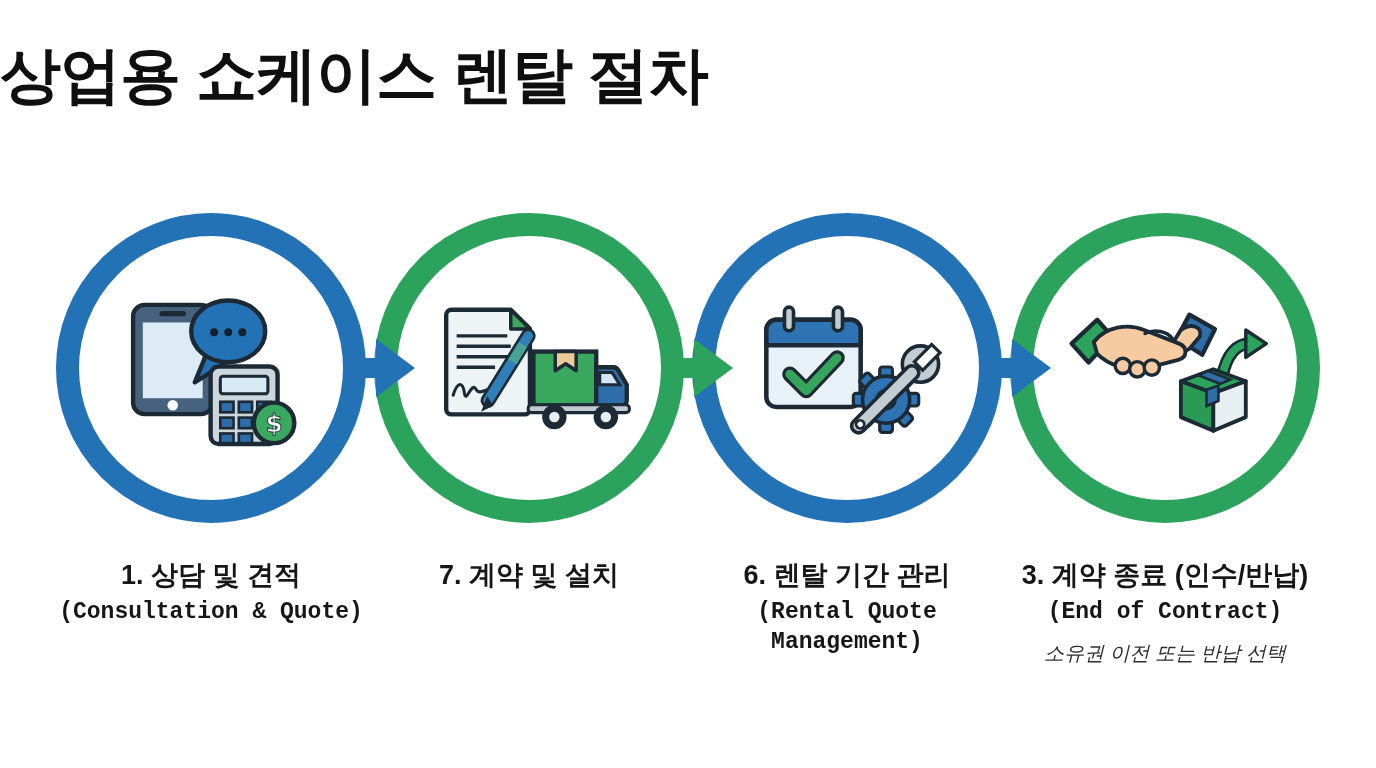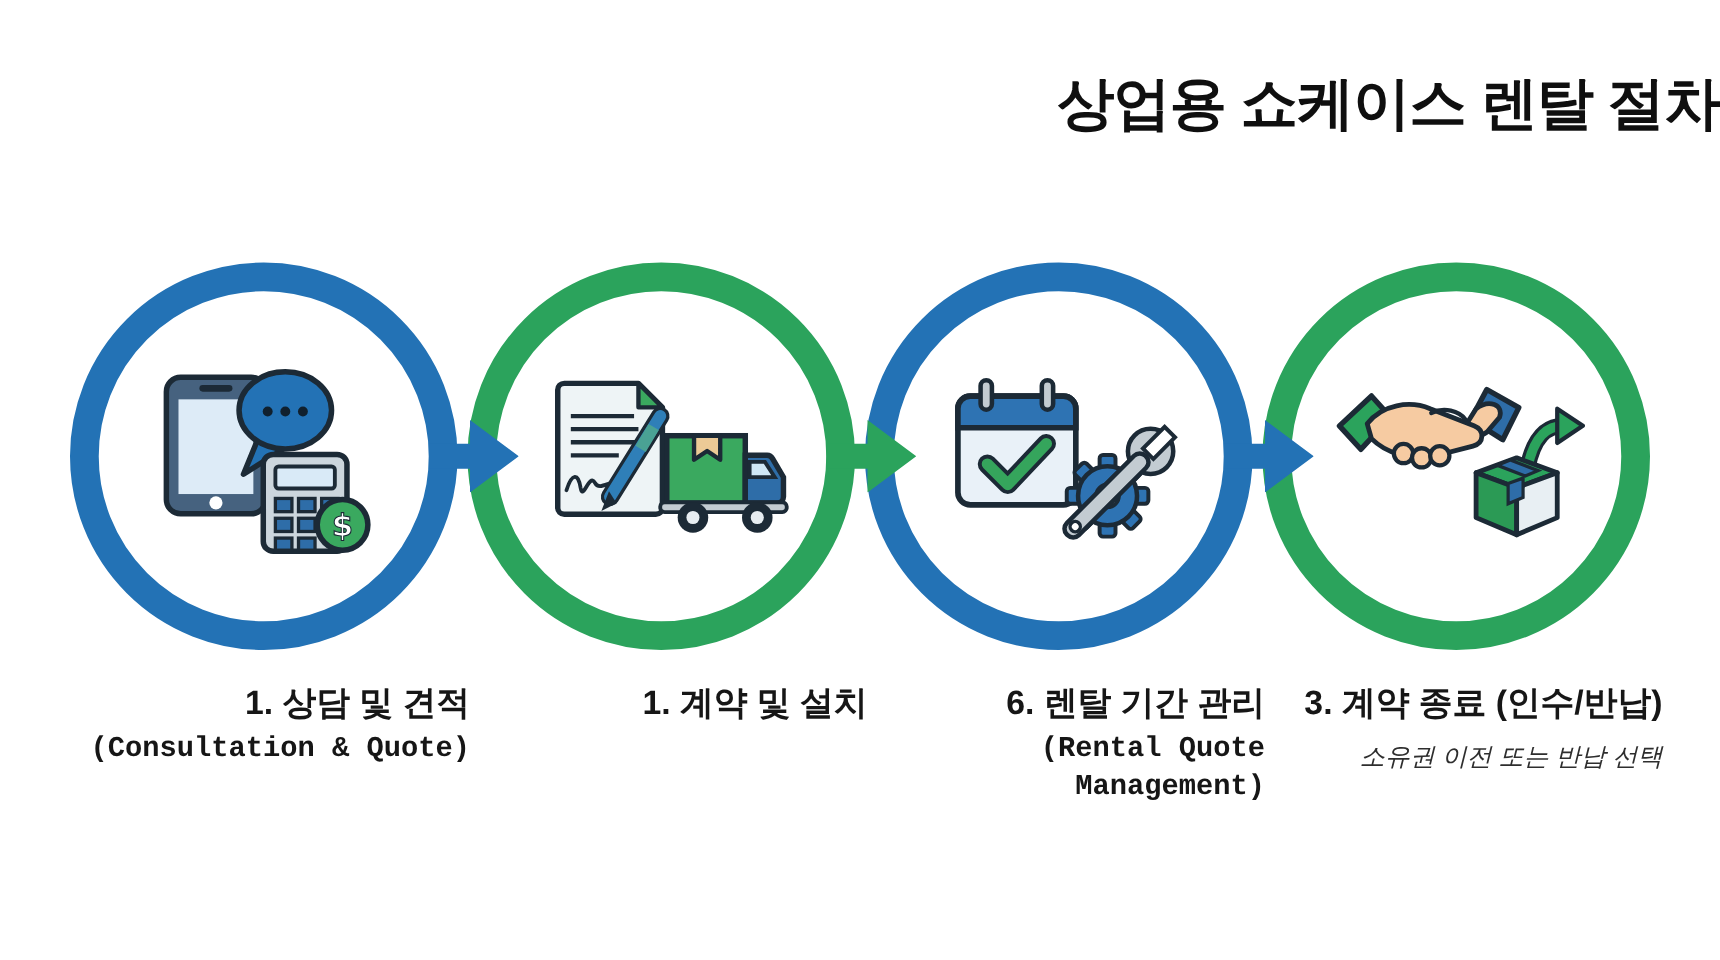--- a/index.html
+++ b/index.html
@@ -3,23 +3,23 @@
 <meta charset="utf-8">
 <style>
   * { margin:0; padding:0; box-sizing:border-box; }
   html,body { width:1376px; height:768px; }
   body {
     background: var(--background, #fff);
     font-family: "Liberation Sans", "DejaVu Sans", sans-serif;
     overflow: hidden;
   }
   .page-title {
-    text-align:right;
-    margin-top:52px;
-    font-size:46px;
+    text-align:left;
+    margin-top:35px;
+    font-size:61px;
     font-weight:800;
     letter-spacing:-1px;
     color: var(--title, #0f0f0f);
   }
   .flow {
     position:relative;
     width:1264px;
     margin:96px auto 0;
     display:flex;
     gap:8px;
@@ -27,21 +27,21 @@
   .step { width:310px; display:flex; flex-direction:column; align-items:center; }
   .circle {
     width:310px; height:310px;
     border-radius:50%;
     border:23px solid #999;
     background:#fff;
     display:flex; align-items:center; justify-content:center;
   }
   .step[data-ring="blue"]  .circle { border-color: var(--blue); }
   .step[data-ring="green"] .circle { border-color: var(--green); }
-  .labels { margin-top:24px; text-align:right; width:330px; }
+  .labels { margin-top:34px; text-align:center; width:330px; }
   .title-ko { font-size:27px; font-weight:800; color: var(--label, #161616); }
   .title-en { font-size:23px; font-weight:700; margin-top:5px; white-space:pre-line; line-height:1.3; color: var(--label, #161616); font-family: Liberation Mono, monospace; }
   .note { font-size:20px; font-weight:400; margin-top:12px; color: var(--note, #2e2e2e); font-style: italic; }
   .arrow { position:absolute; width:72px; height:58px; top:126px; z-index:5; }
   .arrow svg { display:block; width:100%; height:100%; }
   .arrow[data-color="blue"]  polygon { fill: var(--blue); }
   .arrow[data-color="green"] polygon { fill: var(--green); }
   .arrow-1 { left:287px; }
   .arrow-2 { left:605px; }
   .arrow-3 { left:923px; }
@@ -116,21 +116,21 @@
         <path d="M194,84 h20 a6,6 0 0 1 5,3 l10,17 v18 a6,6 0 0 1 -6,6 h-29 z" fill="#2e6da8" stroke="#1c2a36" stroke-width="5"></path>
         <path d="M198,90 h14 l9,14 h-23 z" fill="#cfe7f6" stroke="#1c2a36" stroke-width="3.5"></path>
         <rect x="116" y="127" width="116" height="9" rx="4" fill="#c3ccd2" stroke="#1c2a36" stroke-width="3.5"></rect>
         <circle cx="146" cy="141" r="14" fill="#1c2a36"></circle>
         <circle cx="146" cy="141" r="6" fill="#e7edf1"></circle>
         <circle cx="205" cy="141" r="14" fill="#1c2a36"></circle>
         <circle cx="205" cy="141" r="6" fill="#e7edf1"></circle>
       </svg>
     </div>
     <div class="labels">
-      <div class="title-ko">1. 계약 및 설치</div>
+      <div class="title-ko">7. 계약 및 설치</div>
     </div>
   </section>
 
   <section class="step" data-ring="blue">
     <div class="circle">
       <svg class="icon-svg" width="195" viewBox="0 0 215 175">
 
         <rect x="18" y="34" width="104" height="96" rx="11" fill="#e9f1f8" stroke="#1c2a36" stroke-width="5"></rect>
         <path d="M18,62 v-17 a11,11 0 0 1 11,-11 h82 a11,11 0 0 1 11,11 v17 z" fill="#2e73b3" stroke="#1c2a36" stroke-width="5"></path>
         <rect x="38" y="20" width="10" height="26" rx="5" fill="#c3ccd2" stroke="#1c2a36" stroke-width="4"></rect>
@@ -185,20 +185,21 @@
 
         <polygon points="138,108 176,94 214,108 176,122" fill="#2ba35c" stroke="#1c2a36" stroke-width="4.5" stroke-linejoin="round"></polygon>
         <polygon points="138,108 138,150 176,166 176,122" fill="#2b9a55" stroke="#1c2a36" stroke-width="4.5" stroke-linejoin="round"></polygon>
         <polygon points="176,122 214,108 214,150 176,166" fill="#e8eff3" stroke="#1c2a36" stroke-width="4.5" stroke-linejoin="round"></polygon>
         <polygon points="158,101 170,96 196,106 184,111" fill="#2e6da8" stroke="#1c2a36" stroke-width="3"></polygon>
         <polygon points="168,118 182,113 182,131 168,137" fill="#2e6da8" stroke="#1c2a36" stroke-width="3"></polygon>
       </svg>
     </div>
     <div class="labels">
       <div class="title-ko">3. 계약 종료 (인수/반납)</div>
+      <div class="title-en">(End of Contract)</div>
       <div class="note">소유권 이전 또는 반납 선택</div>
     </div>
   </section>
 
   <div class="arrow arrow-1" data-color="blue">
     <svg viewBox="0 0 72 58">
         <polygon points="0,19 33,19 33,0 72,29 33,58 33,39 0,39"></polygon>
       </svg>
   </div>
   <div class="arrow arrow-2" data-color="green">

